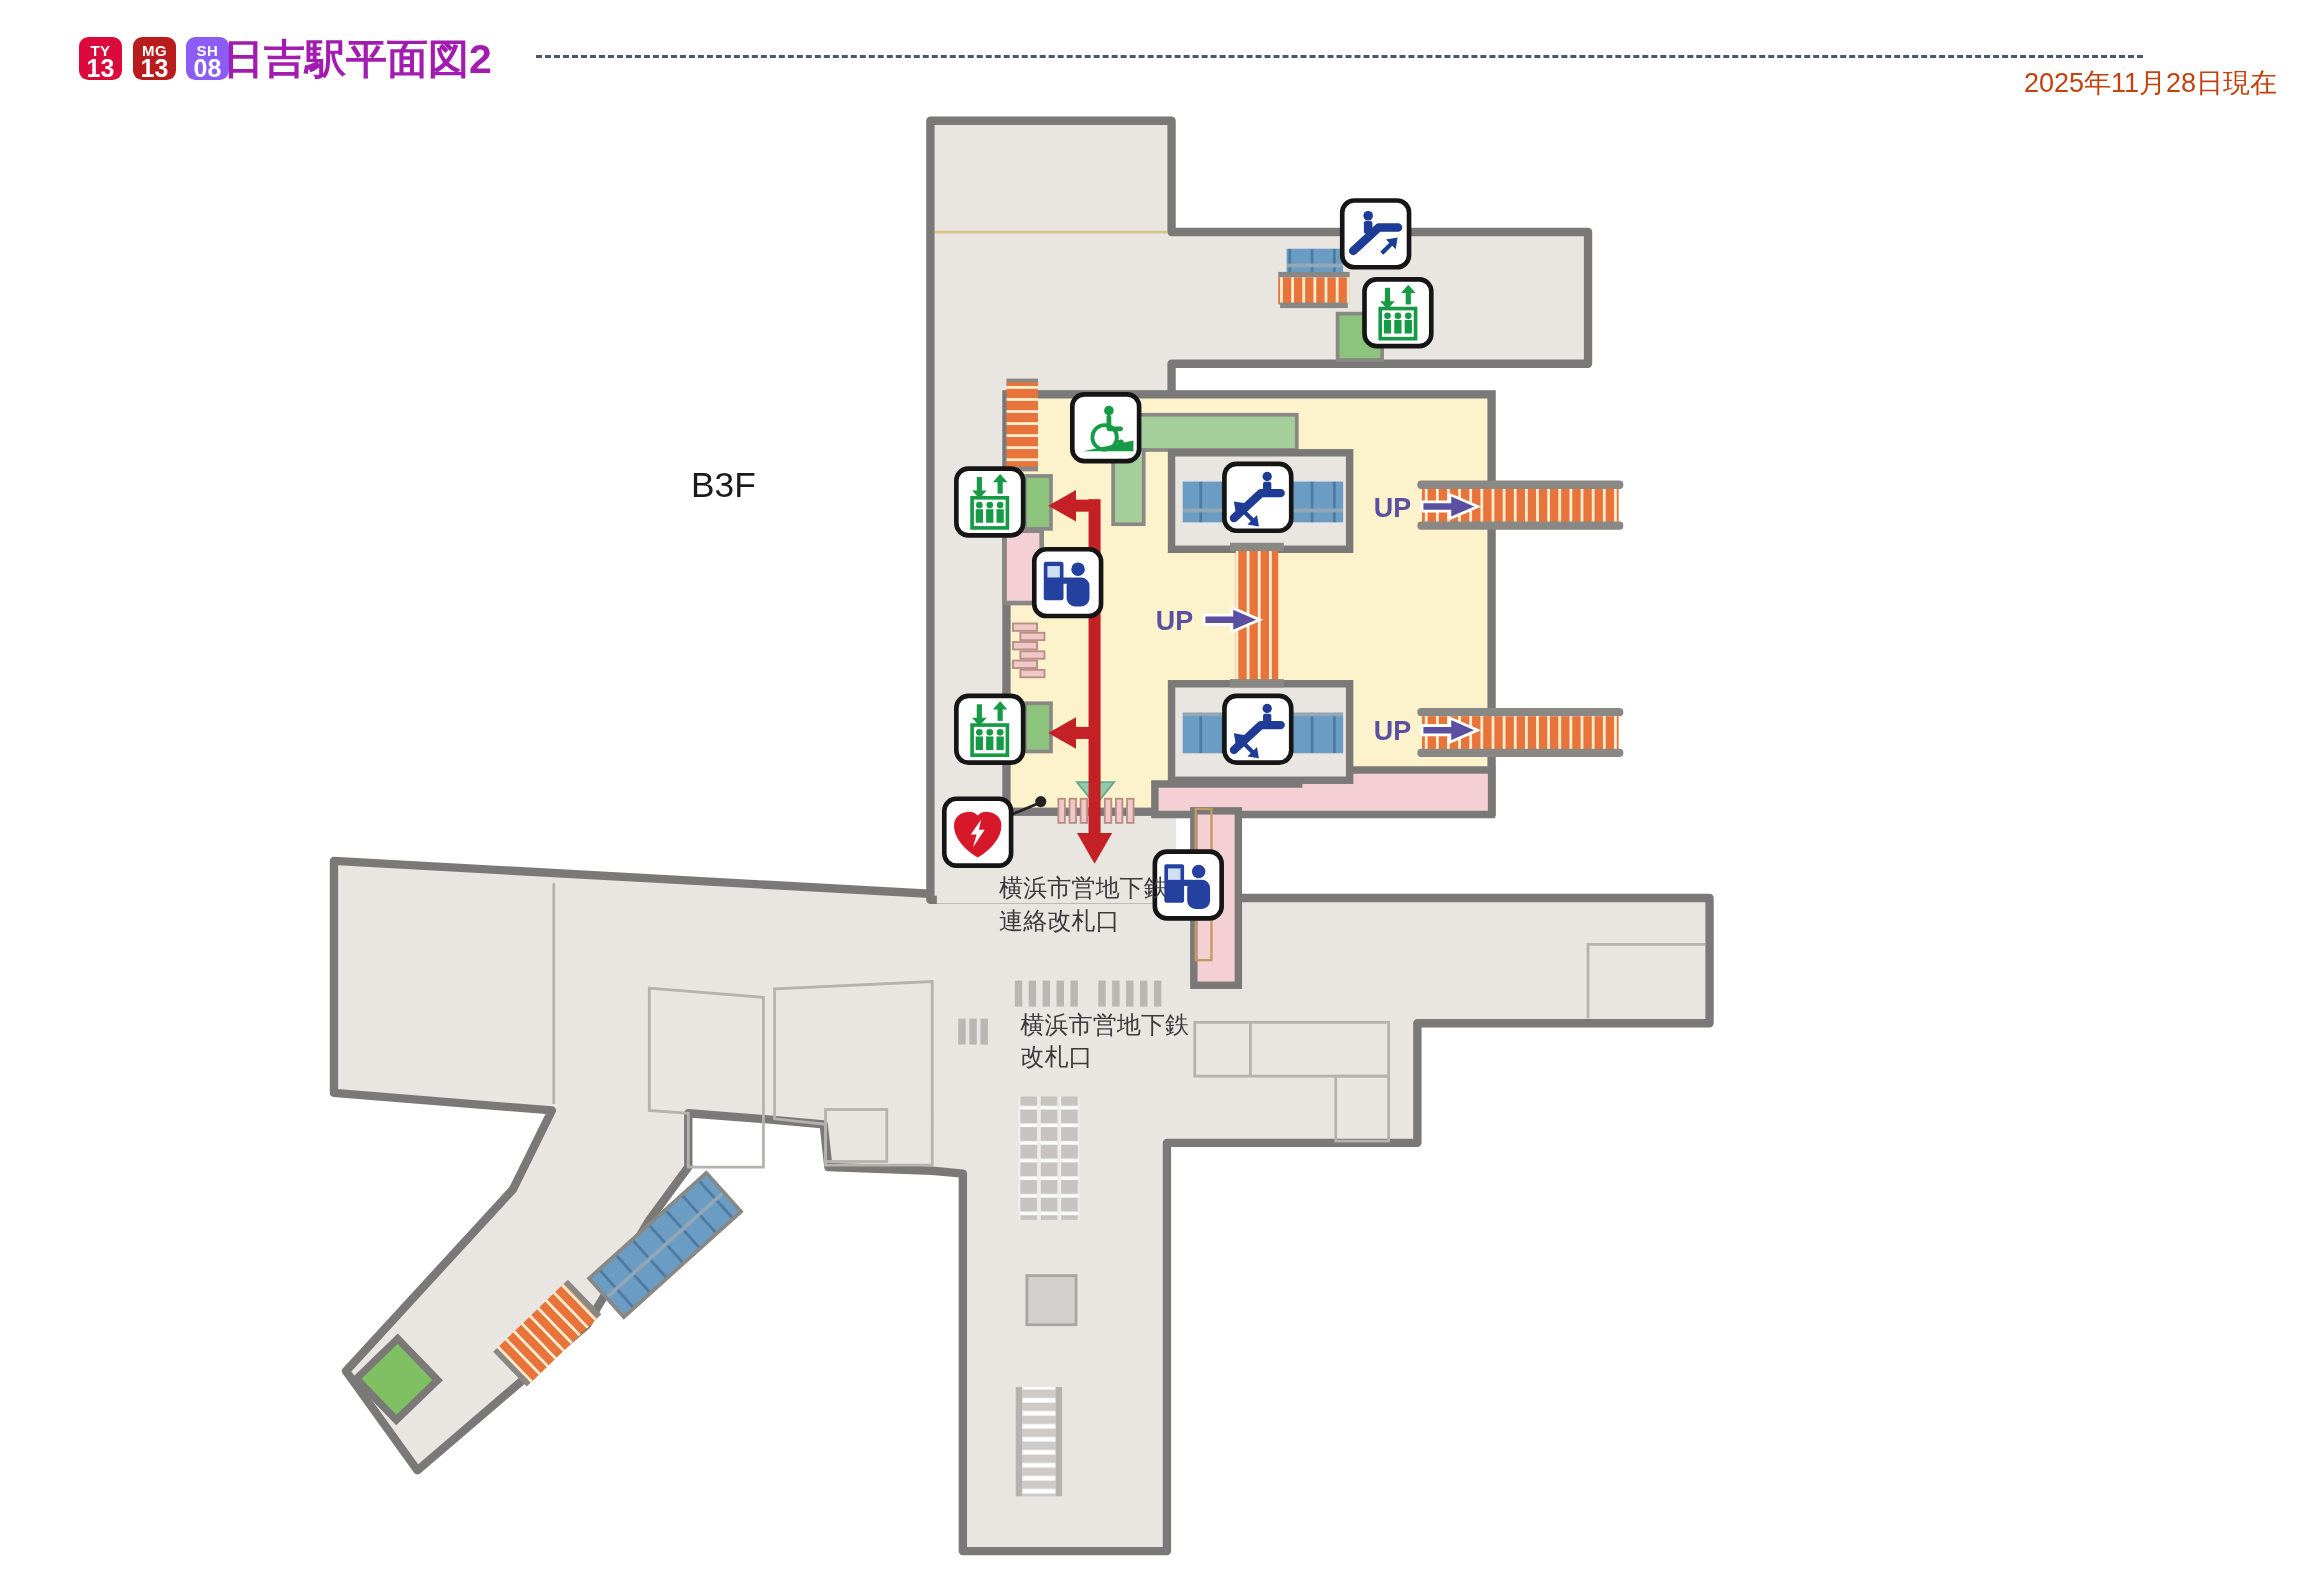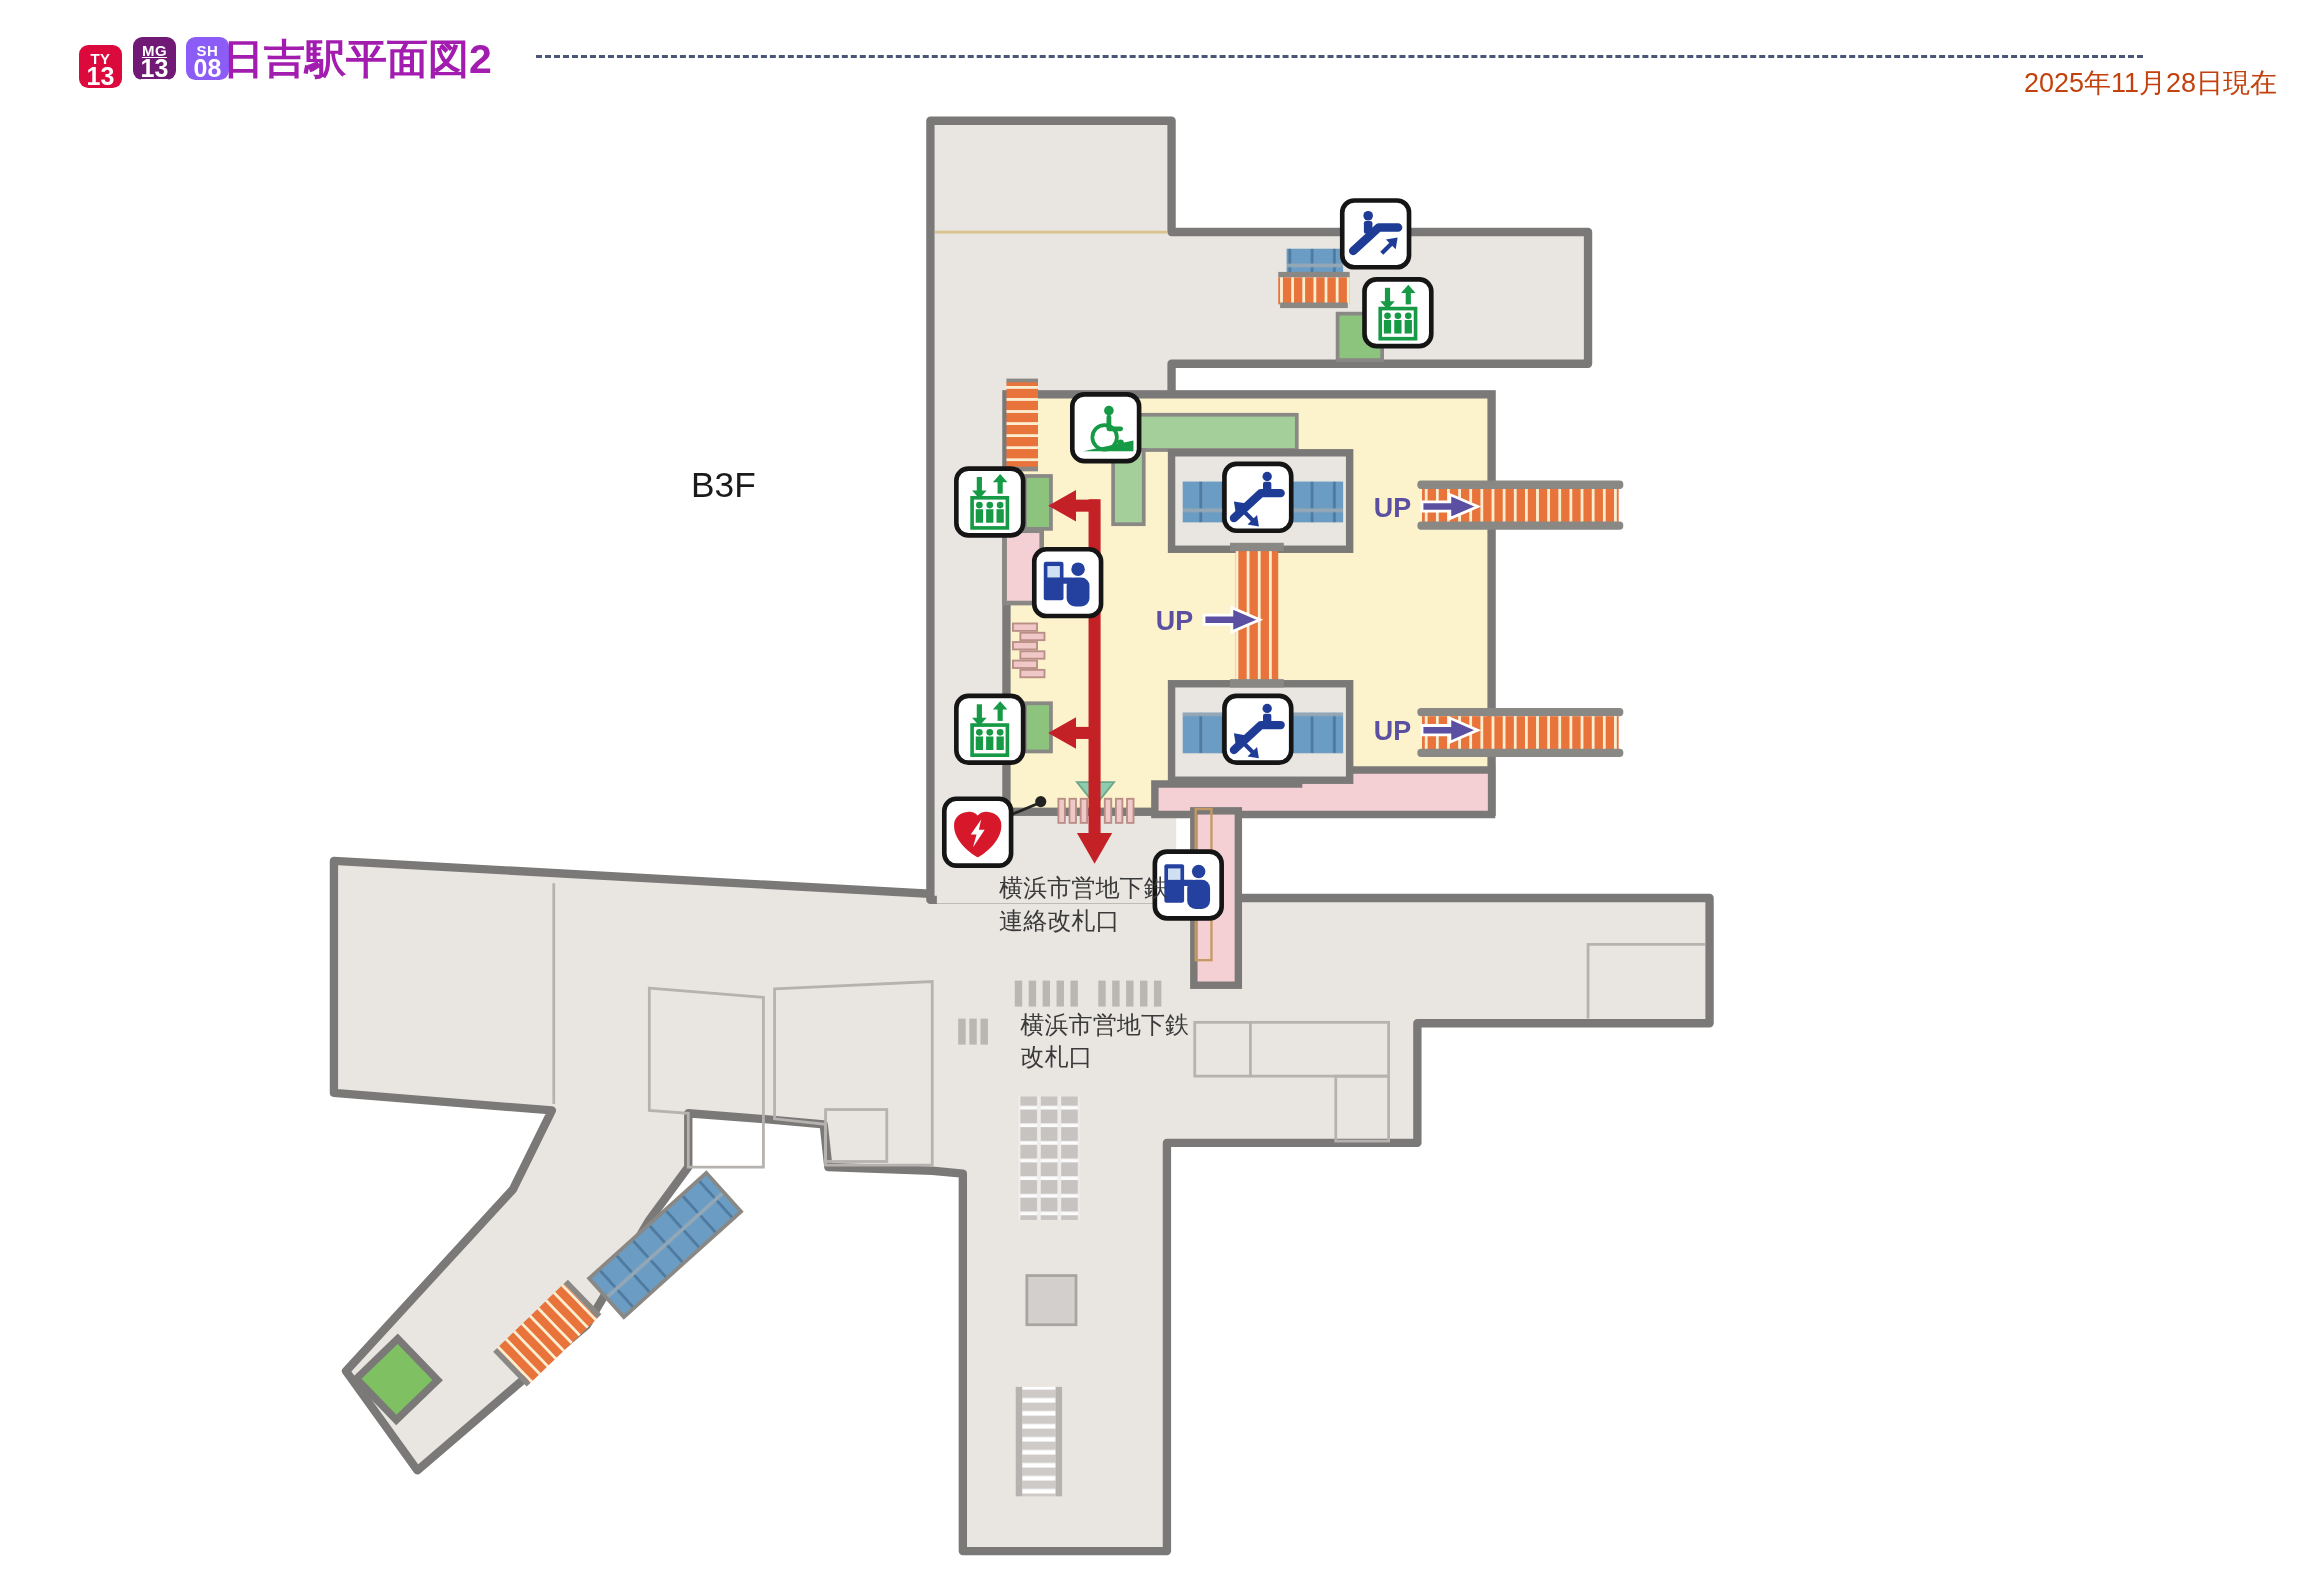--- a/index.html
+++ b/index.html
@@ -2,22 +2,22 @@
 <html style="font-size:15px"><head>
 <meta charset="utf-8">
 <style>
   html,body{margin:0;padding:0;background:#ffffff;}
   .canvas{position:relative;width:2319px;height:1592px;background:#ffffff;
           font-family:"Liberation Sans", sans-serif;overflow:hidden;}
   .badge{position:absolute;top:37px;width:43px;height:43px;border-radius:9.3px;
          color:#fff;text-align:center;font-weight:bold;}
   .badge .l1{font-size:15px;line-height:15px;margin-top:5.6px;letter-spacing:0.5px;}
   .badge .l2{font-size:25px;line-height:20.4px;text-align:center;}
-  .badge-ty{left:79px;background:#dc0a3c;margin-top:8px;}
-  .badge-mg{left:133px;background:#701a75;text-decoration:underline;}
+  .badge-ty{left:79px;background:#dc0a3c;}
+  .badge-mg{left:133px;background:#b91c1c;}
   .badge-sh{left:186px;background:#8b5cf6;}
   .page-title{position:absolute;left:223px;top:32px;font-size:41px;font-weight:bold;color:#a21caf;}
   .title-dash{position:absolute;left:536px;top:55px;width:1607px;border-top:3.7px dashed #4a5578;}
   .date-note{position:absolute;left:1966px;top:65px;width:311px;text-align:right;
              font-size:27px;color:#c2410c;}
   svg text{font-family:"Liberation Sans", sans-serif;}
   .map-label{font-size:26px;fill:#3a3a3a;}
   .up-label{font-size:29px;font-weight:bold;fill:#5b4fa2;}
   .b3f{font-size:38px;fill:#1a1a1a;}
 </style>

